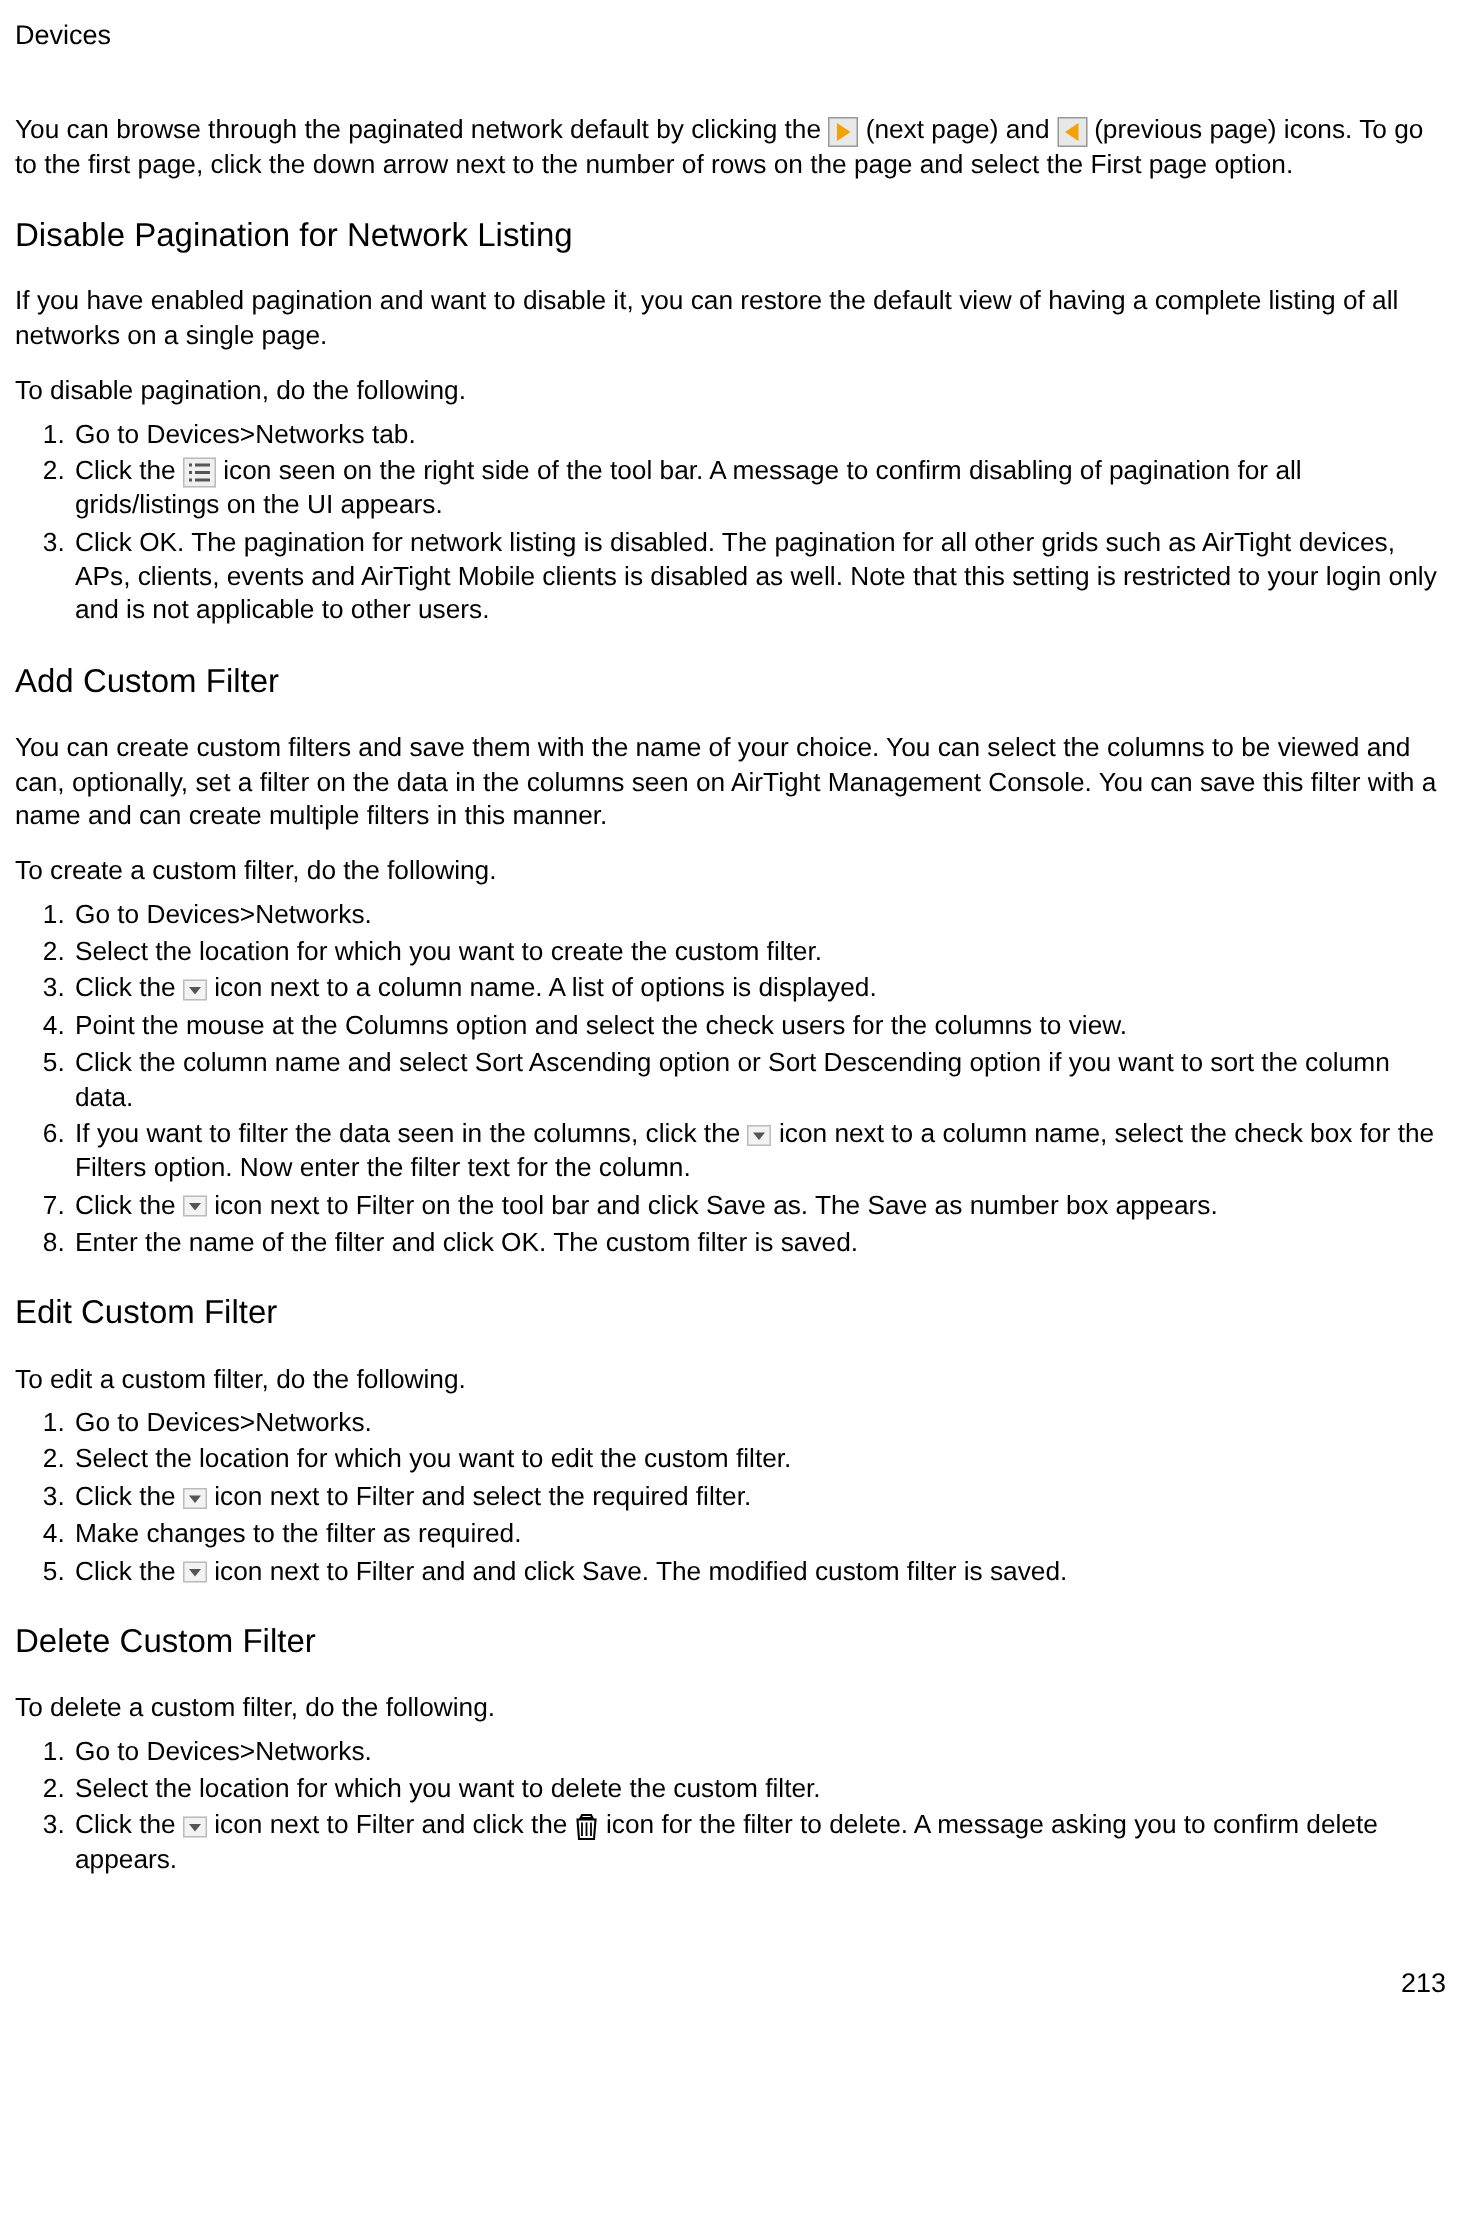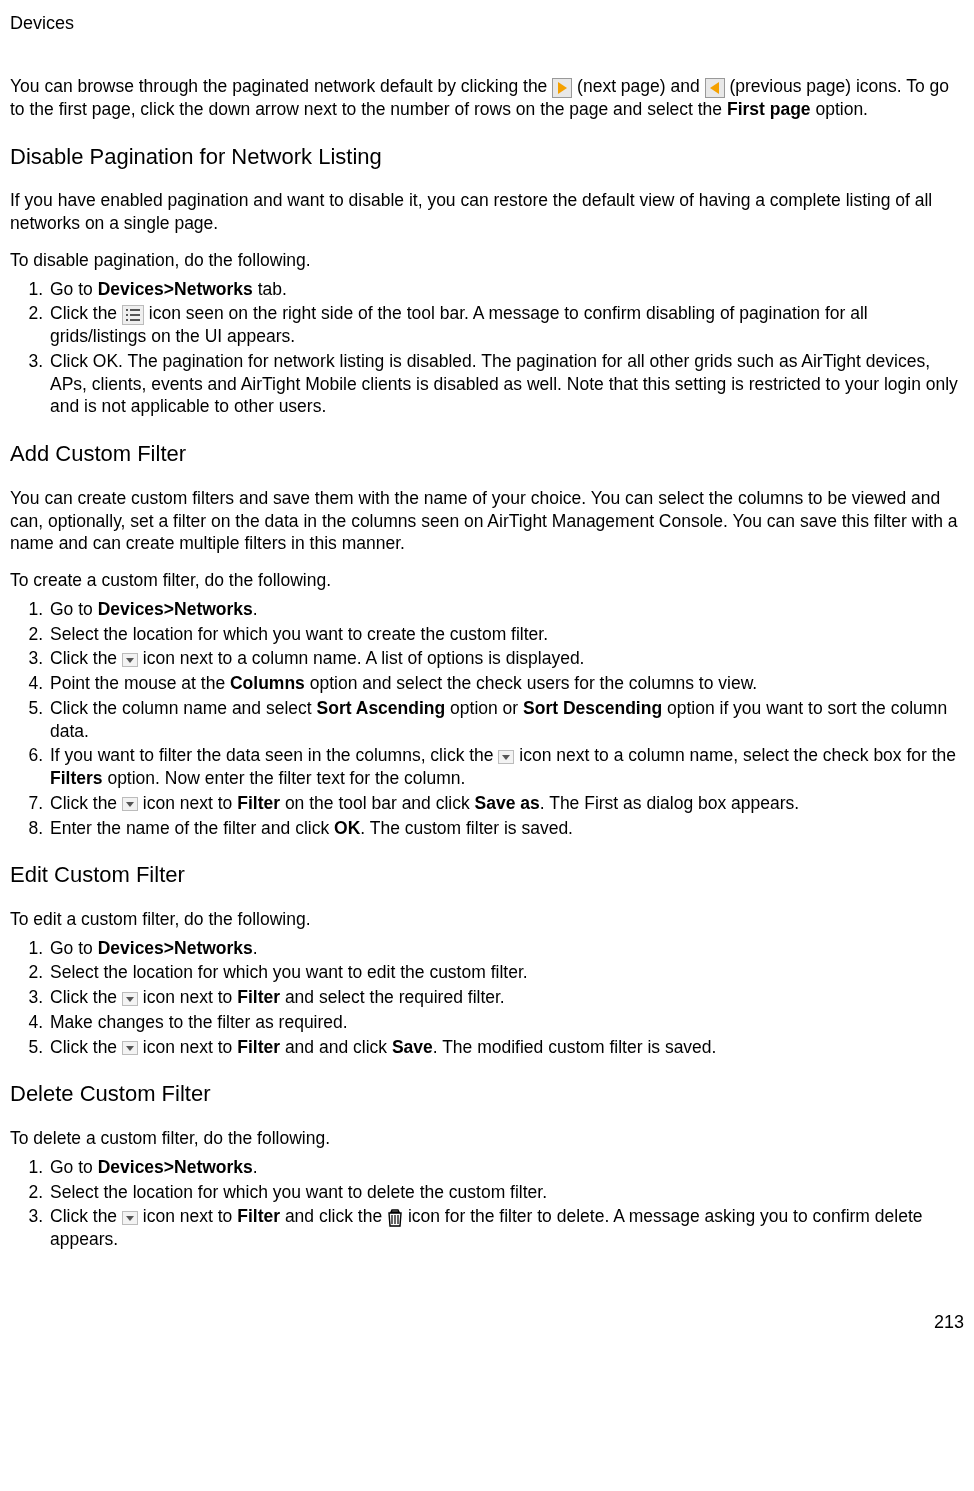--- a/index.html
+++ b/index.html
@@ -116,21 +116,21 @@
     border-top: 5px solid #555;
   }
   .icon-trash {
     width: 16px;
     height: 18px;
   }
   .icon-trash svg {
     width: 16px; height: 18px;
     display: block;
   }
-  b { font-weight: bold; }
+  b { font-weight: normal; }
 </style>
 </head>
 <body>
 
 <div class="header-right">Devices</div>
 
 <p class="para">
   <span>You can browse through the paginated network default by clicking the </span>
   <span class="icon icon-next"></span>
   <span> (next page) and </span>
@@ -173,21 +173,21 @@
     <span>Click the column name and select </span><b>Sort Ascending</b><span> option or </span><b>Sort Descending</b><span> option if you want to sort the column data.</span>
   </li>
   <li>
     <span>If you want to filter the data seen in the columns, click the </span>
     <span class="icon icon-dd"></span>
     <span>  icon next to a column name, select the check box for the </span><b>Filters</b><span> option. Now enter the filter text for the column.</span>
   </li>
   <li>
     <span>Click the </span>
     <span class="icon icon-dd"></span>
-    <span> icon next to </span><b>Filter</b><span> on the tool bar and click </span><b>Save as</b><span>. The First as dialog box appears.</span>
+    <span> icon next to </span><b>Filter</b><span> on the tool bar and click </span><b>Save as</b><span>. The Save as number box appears.</span>
   </li>
   <li>
     <span>Enter the name of the filter and click </span><b>OK</b><span>. The custom filter is saved.</span>
   </li>
 </ol>
 
 <h2>Edit Custom Filter</h2>
 <p>To edit a custom filter, do the following.</p>
 <ol>
   <li>

